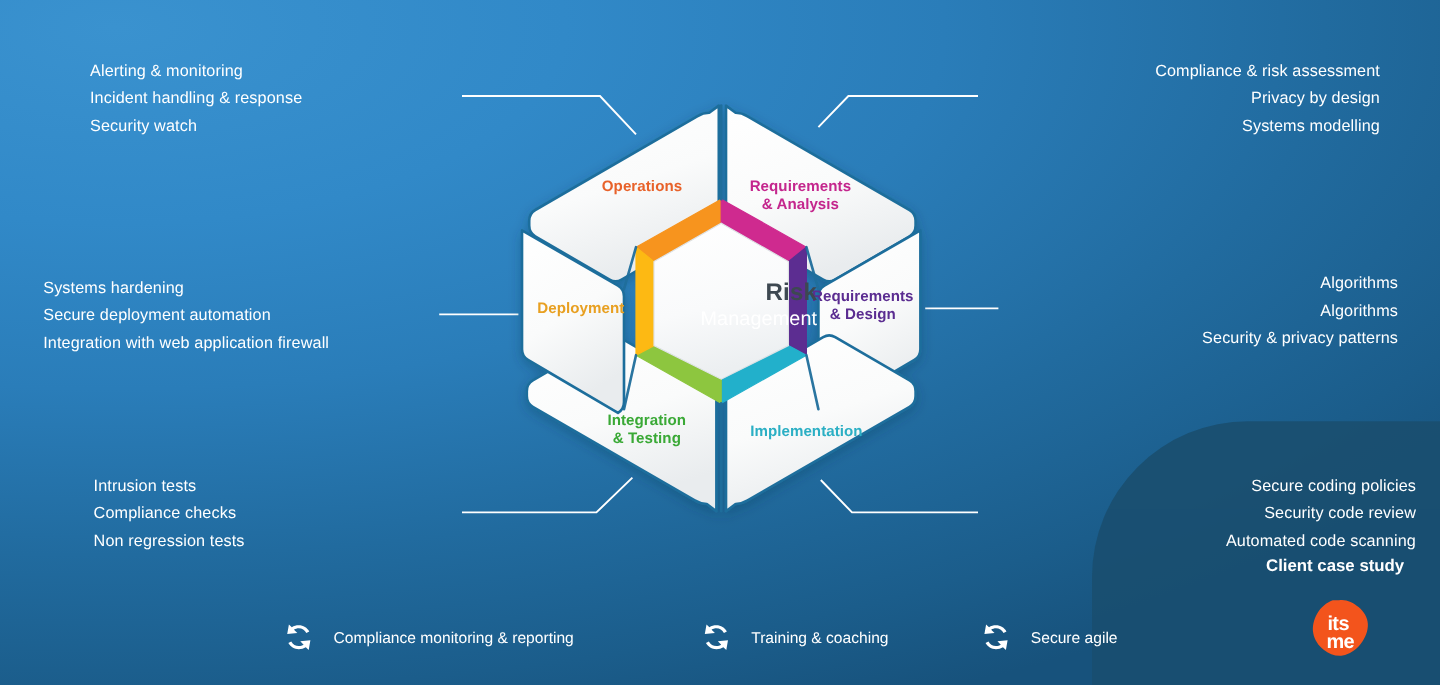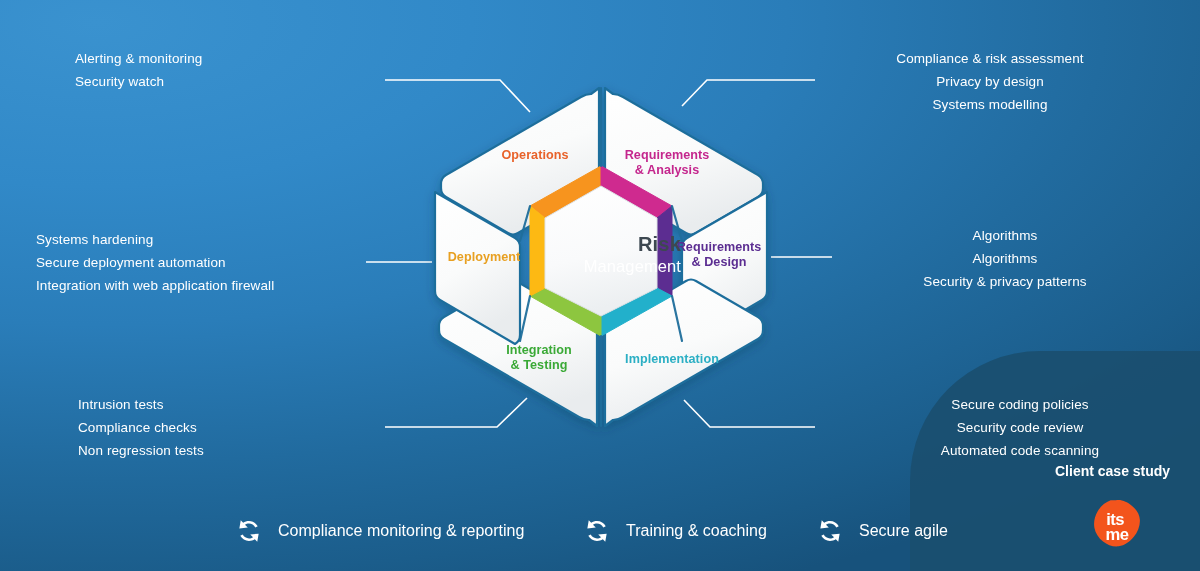--- a/index.html
+++ b/index.html
@@ -21,33 +21,33 @@
     filter:blur(0.3px);opacity:.92;
   }
 
   
   svg.layer{position:absolute;left:0;top:0;width:1200px;height:571px;overflow:visible;}
 
   
   .ann{position:absolute;color:#ffffff;font-size:13.5px;line-height:23px;
        letter-spacing:.1px;white-space:nowrap;}
   .ann.r{text-align:left;}
-  .ann.l{text-align:center;}
+  .ann.l{text-align:right;}
   .ann div{font-weight:400;}
 
   
   .hexlbl{position:absolute;text-align:center;font-size:12.6px;font-weight:700;
           line-height:15px;white-space:nowrap;letter-spacing:.05px;}
   .center-lbl{position:absolute;text-align:right;white-space:nowrap;}
   .center-lbl .t1{font-size:20px;font-weight:700;color:#3d4851;letter-spacing:.2px;}
   .center-lbl .t2{font-size:16.5px;font-weight:400;color:#ffffff;letter-spacing:.1px;margin-top:1px;}
 
   
   .foot{position:absolute;display:flex;align-items:center;gap:14px;}
-  .foot .lab{color:#ffffff;font-size:16px;white-space:nowrap;}
+  .foot .lab{color:#ffffff;font-size:13px;white-space:nowrap;}
   .foot .ico{width:30px;height:30px;flex:0 0 30px;}
 
   
   .brand-txt{position:absolute;color:#fff;font-size:14px;font-weight:700;white-space:nowrap;}
   .brand-logo{position:absolute;width:56px;height:56px;}
 </style>
 </head>
 <body>
 
 <div id="stage">
@@ -158,20 +158,21 @@
     <div>Deployment</div>
   </div>
 
   <div class="center-lbl" style="left:521px;top:233px;width:160px;">
     <div class="t1">Risk</div>
     <div class="t2">Management</div>
   </div>
 
   <div class="ann r" style="left:75px;top:47px;width:300px;">
     <div>Alerting &amp; monitoring</div>
+    <div>Incident handling &amp;  response</div>
     <div>Security watch</div>
   </div>
 
   <div class="ann l" style="left:830px;top:47px;width:320px;">
     <div>Compliance &amp; risk assessment</div>
     <div>Privacy by design</div>
     <div>Systems modelling</div>
   </div>
 
   <div class="ann r" style="left:36px;top:228px;width:320px;">

